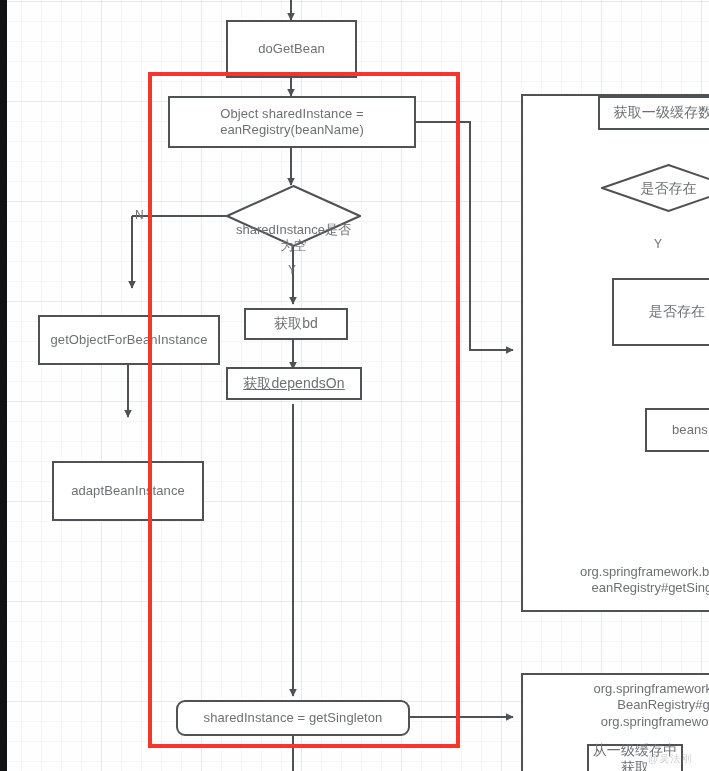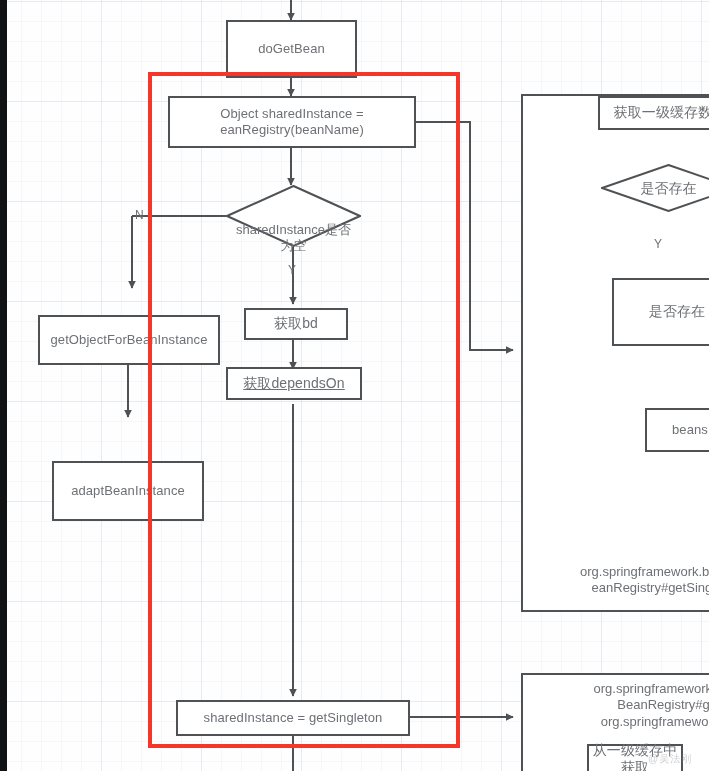--- a/index.html
+++ b/index.html
@@ -194,21 +194,21 @@
   </div>
 
   <div class="node cn" style="left:244px; top:308px; width:104px; height:32px;">
     <span>获取bd</span>
   </div>
 
   <div class="node cn" style="left:226px; top:367px; width:136px; height:33px;text-decoration:underline;">
     <span>获取dependsOn</span>
   </div>
 
-  <div class="node" style="left:176px; top:700px; width:234px; height:36px;">
+  <div class="node" style="left:176px; top:700px; width:234px; height:36px;border-radius:9px;">
     <span>sharedInstance = getSingleton</span>
   </div>
 
   <div class="panel" style="left:521px; top:94px; width:250px; height:518px;"></div>
 
   <div class="node cn" style="left:598px; top:96px; width:144px; height:34px;">
     <span>获取一级缓存数据</span>
   </div>
 
   <div class="diamond-wrap" style="left:601px; top:164px; width:135px; height:48px;">

